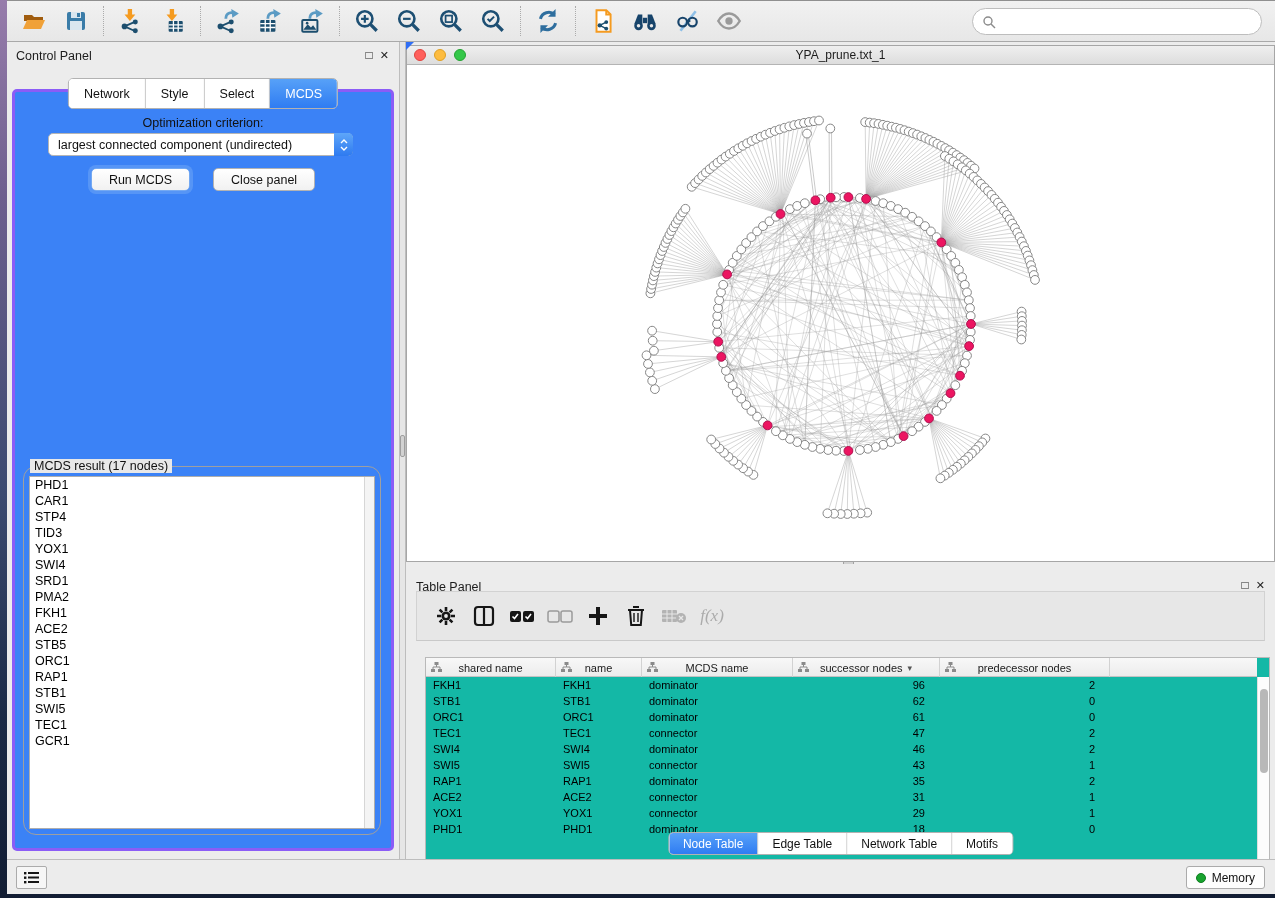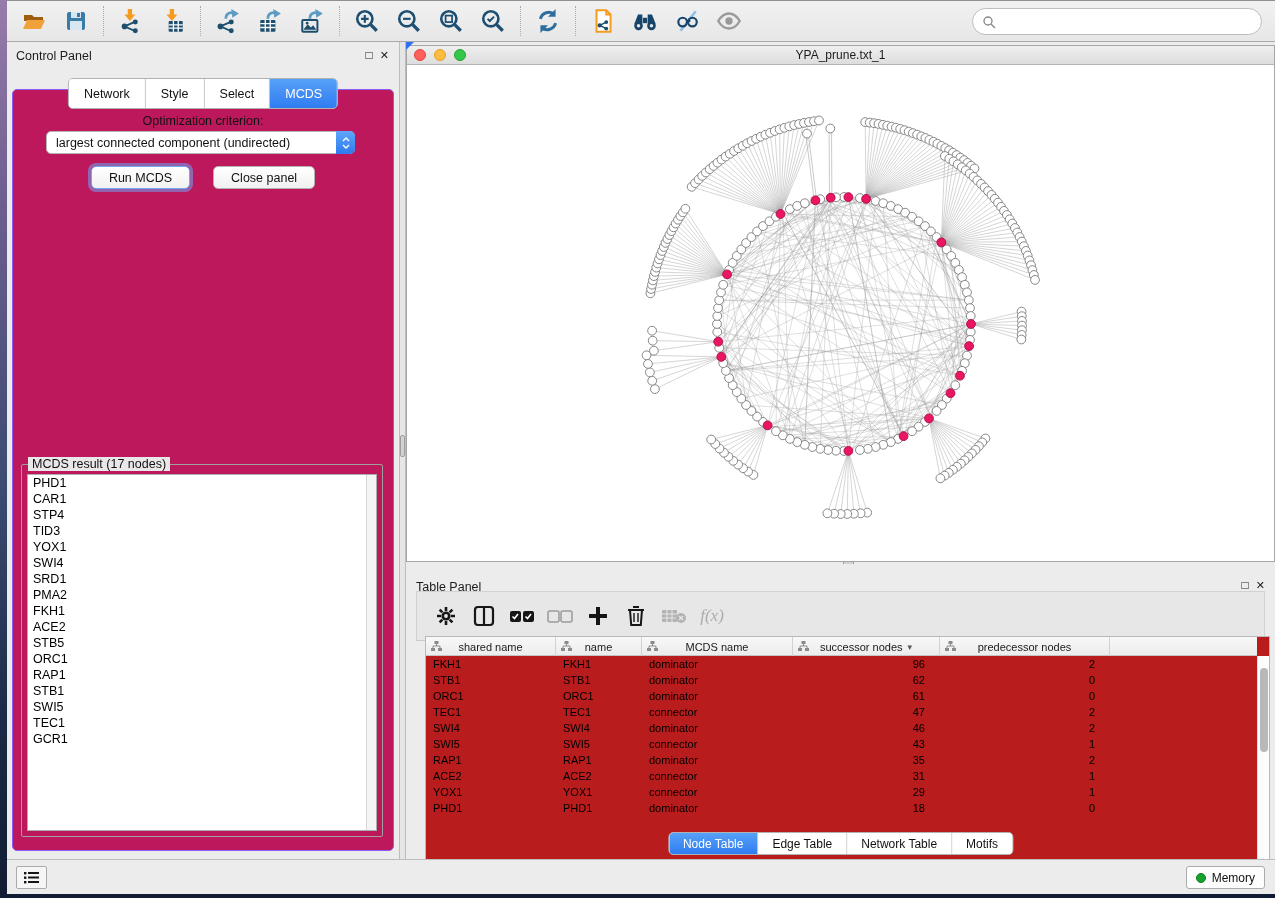--- a/index.html
+++ b/index.html
@@ -31,36 +31,36 @@
   .wbtn { font-size:11px; color:#222; font-weight:bold; line-height:11px; cursor:default; }
   .wbtn.float { font-weight:normal; font-size:12px; }
 
   .seg-tabs { position:absolute; left:50%; transform:translateX(-50%); top:36px; height:31px;
     display:flex; background:#fff; border:1px solid #b2b2b2; border-radius:5px; overflow:hidden; z-index:3; }
   .seg-tab { padding:0 15px; font-size:12.5px; color:#111; display:flex; align-items:center; border-right:1px solid #c4c4c4; background:#fff; }
   .seg-tab:last-child { border-right:none; }
   .seg-tab.active { background:linear-gradient(#57a1f8,#2f7cf2); color:#fff; }
 
   .cp-body { position:absolute; left:5px; right:5px; top:47px; bottom:8px;
-    background:#be185d; border:1px solid #8b5cf6; border-radius:5px; }
+    background:#3b82f6; border:3px solid #8b5cf6; border-radius:5px; }
   .opt-label { position:absolute; top:24px; left:0; right:0; text-align:center; font-size:12.5px; color:#111; }
   .criterion { position:absolute; left:33px; right:38px; top:41px; height:23px;
     background:#fff; border:1px solid #b5b5b5; border-radius:5px; display:flex; align-items:center; }
   .criterion .val { flex:1; font-size:12.5px; color:#111; padding-left:9px; white-space:nowrap; overflow:hidden; }
   .criterion .stepper { width:19px; height:23px; margin:-1px -1px -1px 0;
     background:linear-gradient(#5ea6f9,#2e7af0); border-radius:0 5px 5px 0;
     display:flex; flex-direction:column; align-items:center; justify-content:center; gap:2px; }
   .btn-row { position:absolute; top:76px; left:0; right:0; display:flex; justify-content:center; gap:23px; }
   .mac-btn { height:23px; padding:0 17px; font-size:12.5px; color:#111;
     background:linear-gradient(#ffffff,#f1f1f1); border:1px solid #b3b3b3; border-radius:5px;
     display:flex; align-items:center; }
   .mac-btn.focused { border-color:#74a9f2; box-shadow:0 0 0 3px rgba(110,165,245,.55); }
 
   .result-box { position:absolute; left:8px; right:10px; top:374px; bottom:13px;
-    border:1px solid #9f9f9f; border-radius:2px; }
+    border:1px solid #9f9f9f; border-radius:13px; }
   .result-legend { position:absolute; top:-8px; left:6px; background:#e8e8e8; padding:0 4px;
     font-size:12.5px; color:#111; }
   .result-list { position:absolute; left:5px; right:5px; top:9px; bottom:5px; background:#fff;
     border:1px solid #adadad; overflow:hidden; }
   .result-scroll { position:absolute; right:0; top:0; bottom:0; width:10px; background:#f4f4f4; border-left:1px solid #d6d6d6; }
   .result-item { font-size:12.5px; line-height:16px; color:#000; padding-left:5px; }
 
   
   .v-splitter { position:absolute; left:392px; top:41px; width:7px; height:817px; background:#e6e6e6;
     border-left:1px solid #bdbdbd; border-right:1px solid #bdbdbd; }
@@ -88,21 +88,21 @@
   
   .table-panel { position:absolute; left:399px; top:563px; width:869px; height:294px; background:#ececec; }
   .tp-header { position:absolute; left:0; top:16px; right:0; height:25px; display:flex; align-items:flex-start; }
   .tp-title { font-size:12.5px; color:#1c1c1c; padding-left:10px; }
   .tp-toolbar { position:absolute; left:10px; right:10px; top:27px; height:50px;
     background:#e7e7e7; border:1px solid #d2d2d2; border-bottom:1px solid #c9c9c9;
     display:flex; align-items:center; padding-left:10px; }
   .tp-tool { width:38px; height:38px; display:flex; align-items:center; justify-content:center; }
   .fx-label { font-size:17px; color:#ababab; font-style:italic; font-family:Liberation Serif, serif; }
 
-  .tbl { position:absolute; left:19px; width:845px; top:72px; height:229px; background:#b91c1c; border:1px solid #b9b9b9; }
+  .tbl { position:absolute; left:19px; width:845px; top:93px; height:229px; background:#14b8a6; border:1px solid #b9b9b9; }
   .tbl-headrow { position:absolute; left:0; top:0; right:12px; height:19px;
     background:linear-gradient(#f8f8f8,#ececec); border-bottom:1px solid #c3c3c3; display:flex; }
   .th { position:relative; height:19px; border-right:1px solid #d2d2d2;
     display:flex; align-items:center; justify-content:center; font-size:11px; color:#1a1a1a; }
   .th .attr-ic { position:absolute; left:5px; top:4px; }
   .th .sort { color:#555; font-size:9px; margin-left:5px; }
   .tbl-rows { position:absolute; left:0; top:19px; right:12px; bottom:0; overflow:hidden; }
   .tr { display:flex; height:16px; }
   .td { font-size:11px; color:#000; line-height:16px; white-space:nowrap; overflow:hidden; }
   .td.num { text-align:right; padding-right:15px; }

